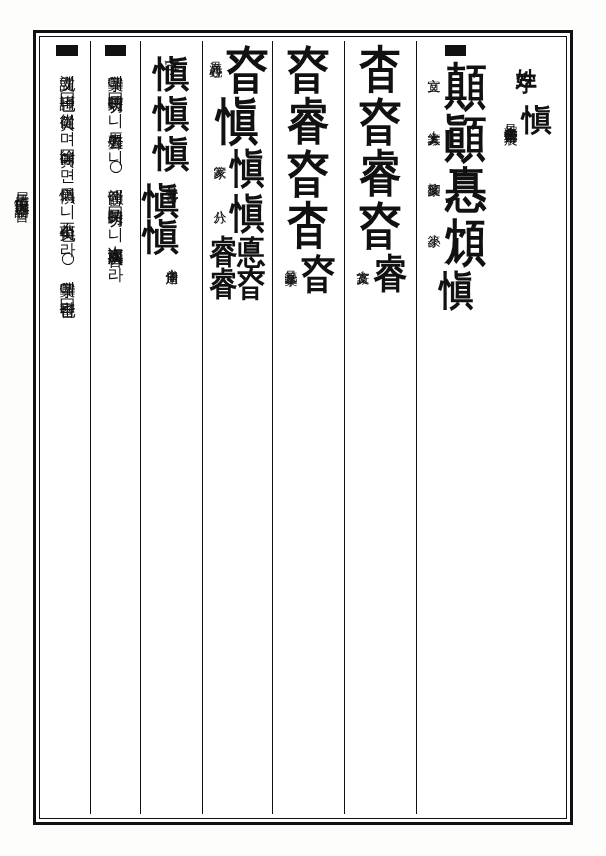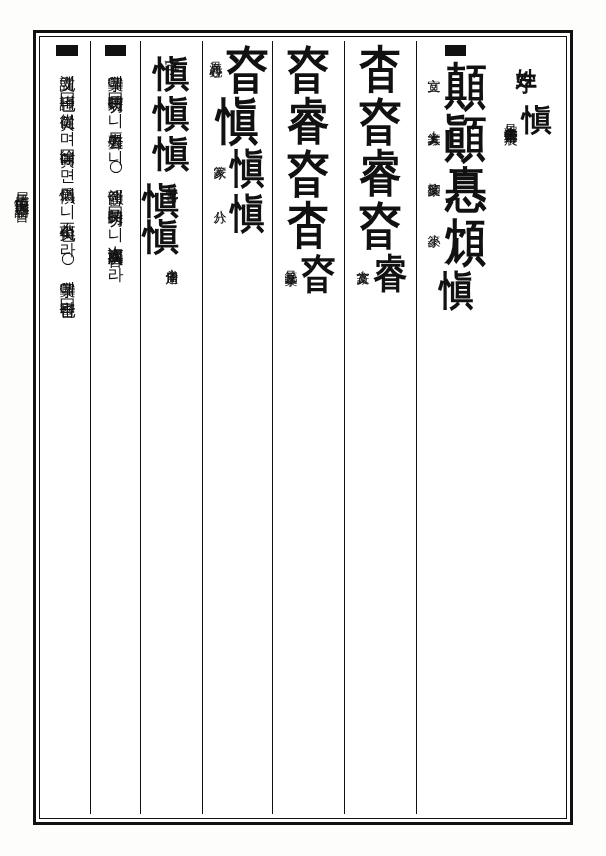--- a/index.html
+++ b/index.html
@@ -333,20 +333,23 @@
           <div class="seal-glyph">愼</div>
         </div>
         <div class="seal-item">
           <div class="seal-glyph sm">愼</div>
           <div class="seal-label">家篆</div>
         </div>
         <div class="seal-item">
           <div class="seal-glyph sm">愼</div>
           <div class="seal-label">八分</div>
         </div>
+        <div class="seal-item">
+          <div class="seal-glyph xs">睿悳睿昚</div>
+        </div>
       </div>
     </div>
 
     <div class="col c-kai">
       <div class="kai-stack">
         <div class="kai-top">古字</div>
         <div class="kai-glyph">愼</div>
         <div class="kai-glyph">愼</div>
         <div class="kai-glyph">愼</div>
         <div class="kai-note">並見字書</div>

